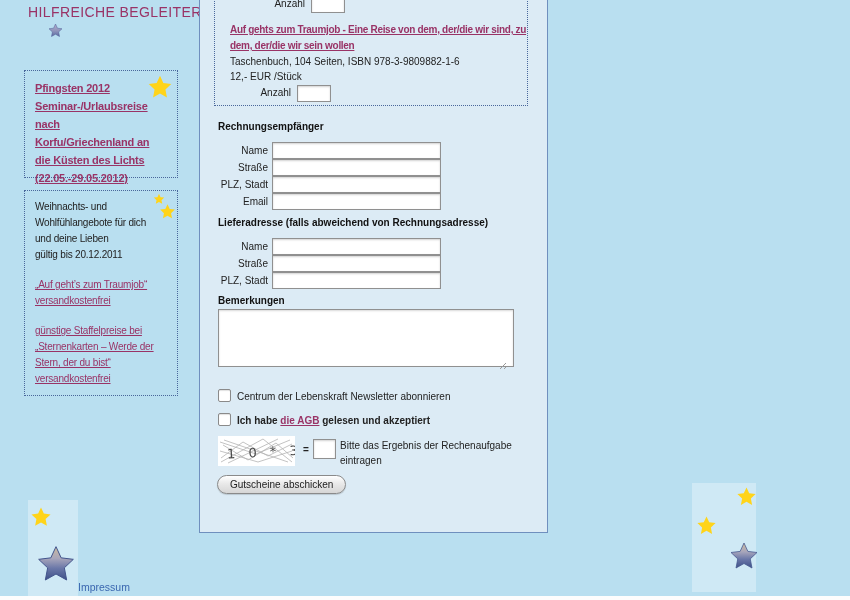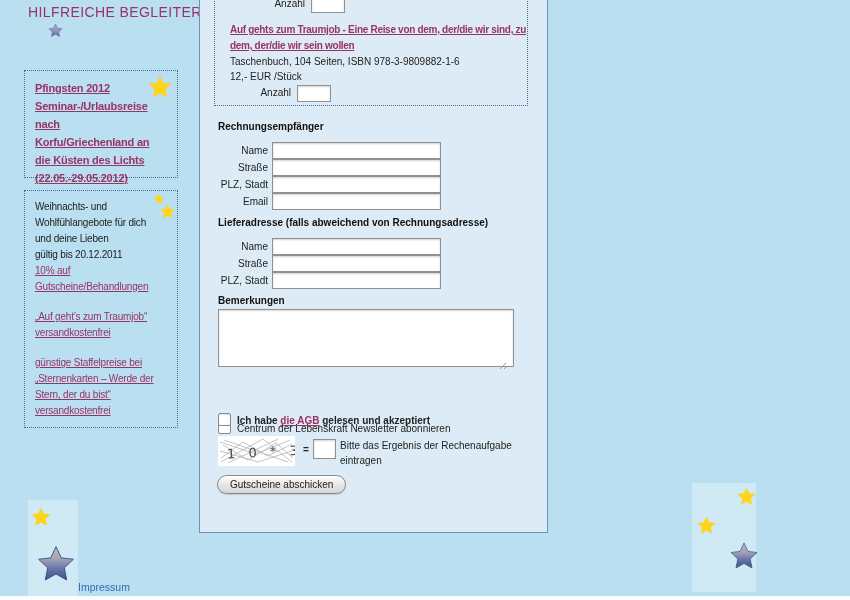--- a/index.html
+++ b/index.html
@@ -135,21 +135,20 @@
         <use href="#star5" fill="#ffd41a"></use>
       </svg>
   </span>
   <span class="star17">
     <svg viewBox="0 0 24 24" width="17" height="17">
         <use href="#star5" fill="#ffd41a"></use>
       </svg>
   </span>
   <div class="p2text ptitle">Weihnachts- und Wohlfühlangebote für dich und deine Lieben</div>
   <div class="p2text pvalid">gültig bis 20.12.2011</div>
-  <a class="plink2" href="#">10% auf Gutscheine/Behandlungen</a>
   <a class="plink2 mt" href="#">„Auf geht’s zum Traumjob“ versandkostenfrei</a>
   <a class="plink2 mt" href="#">günstige Staffelpreise bei „Sternenkarten – Werde der Stern, der du bist“ versandkostenfrei</a>
 </div>
 
 <div class="abs img-ph imgbox-left">
   <span style="position:absolute;left:2px;top:6px;width:22px;height:22px;">
     <svg viewBox="0 0 24 24" width="22" height="22">
         <use href="#star5" fill="#ffd41a"></use>
       </svg>
   </span>
@@ -187,21 +186,21 @@
   <div class="field-group" style="top:277px;">
     <div class="frow"><label class="flabel">Name</label><input class="txt" style=""></div>
     <div class="frow"><label class="flabel">Straße</label><input class="txt" style=""></div>
     <div class="frow"><label class="flabel">PLZ, Stadt</label><input class="txt" style=""></div>
   </div>
 
   <div class="sec-heading" style="top:334px;">Bemerkungen</div>
   <textarea class="remarks" style=""></textarea>
   <div class="resize-corner"></div>
 
-  <div class="cb-row" style="top:428px;margin-top:32px;">
+  <div class="cb-row" style="top:428px;">
     <span class="cb"></span><span class="cb-label">Centrum der Lebenskraft Newsletter abonnieren</span>
   </div>
 
   <div class="cb-row" style="top:452px;">
     <span class="cb"></span><span class="cb-label bold">Ich habe </span><a class="agb-link" href="#">die AGB</a><span class="cb-label bold"> gelesen und akzeptiert</span>
   </div>
 
   <div class="captcha-row">
     <svg class="captcha-img" width="77" height="30">
       <rect width="77" height="30" fill="#ffffff"></rect>

